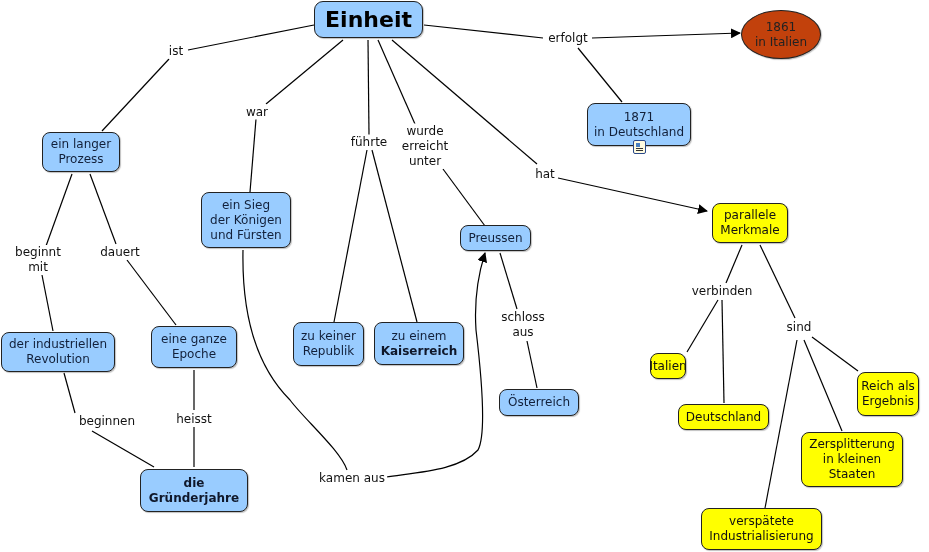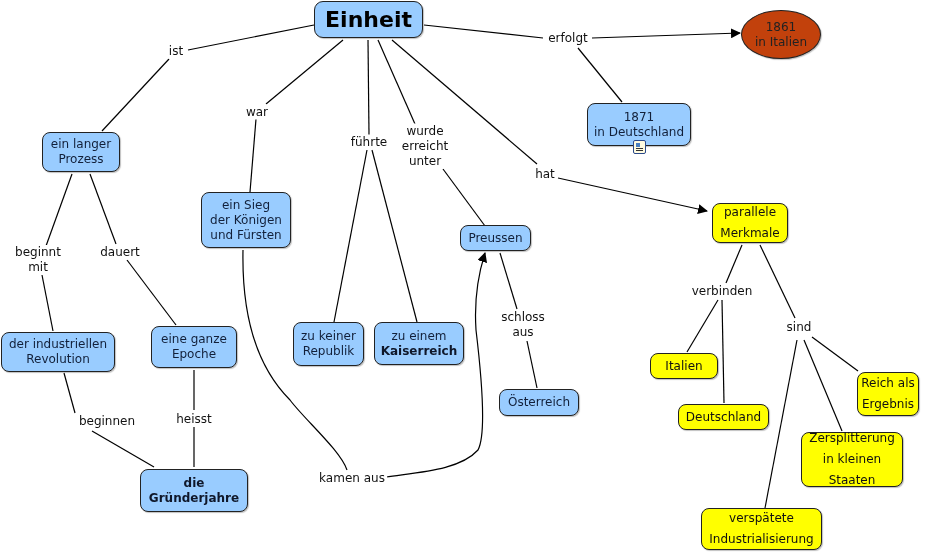--- a/index.html
+++ b/index.html
@@ -5,21 +5,21 @@
   html, body { margin: 0; padding: 0; background: #ffffff; }
   body { width: 929px; height: 552px; position: relative; overflow: hidden;
          font-family: "DejaVu Sans", "Liberation Sans", sans-serif; color: #111; }
   #links { position: absolute; left: 0; top: 0; width: 929px; height: 552px; }
   .node { position: absolute; box-sizing: border-box; display: flex; flex-direction: column;
           align-items: center; justify-content: center; text-align: center;
           border: 1px solid #222; border-radius: 8px; font-size: 12px; line-height: 15px;
           color: #12203a; box-shadow: 1px 1px 1px rgba(0,0,0,0.25); cursor: pointer; }
   .node span { display: block; white-space: nowrap; }
   .blue { background: #99ccff; }
-  .yellow { background: #ffff00; color: #111; gap: 6px; }
+  .yellow { background: #ffff00; color: #111; }
   .orange { background: #c2410c; border-radius: 50%; color: #222; }
   .bold { font-weight: bold; color: #0f172a; }
   .title { font-size: 22px; line-height: 30px; font-weight: bold; color: #000; border-radius: 9px; }
   .lbl { position: absolute; font-size: 12px; line-height: 15px; text-align: center;
          background: #fff; color: #111; white-space: nowrap; transform: translate(-50%, -50%);
          padding: 0 2px; }
   .lbl span { display: block; }
   .res-icon { position: absolute; width: 13px; height: 14px; box-sizing: border-box;
               border: 1px solid #2b4a8a; background: #fffbe0; border-radius: 2px; }
   .res-icon::before { content: ""; position: absolute; left: 2px; top: 2px; width: 4px; height: 4px;
@@ -142,21 +142,21 @@
 
 <div class="node blue" style="left:499px;top:389px;width:80px;height:27px;">
   <span>Österreich</span>
 </div>
 
 <div class="node yellow" style="left:712px;top:203px;width:76px;height:40px;">
   <span>parallele</span>
   <span>Merkmale</span>
 </div>
 
-<div class="node yellow" style="left:650px;top:353px;width:68px;height:26px;">
+<div class="node yellow" style="left:650px;top:353px;width:36px;height:26px;">
   <span>Italien</span>
 </div>
 
 <div class="node yellow" style="left:678px;top:404px;width:91px;height:26px;">
   <span>Deutschland</span>
 </div>
 
 <div class="node yellow" style="left:857px;top:372px;width:62px;height:44px;">
   <span>Reich als</span>
   <span>Ergebnis</span>

